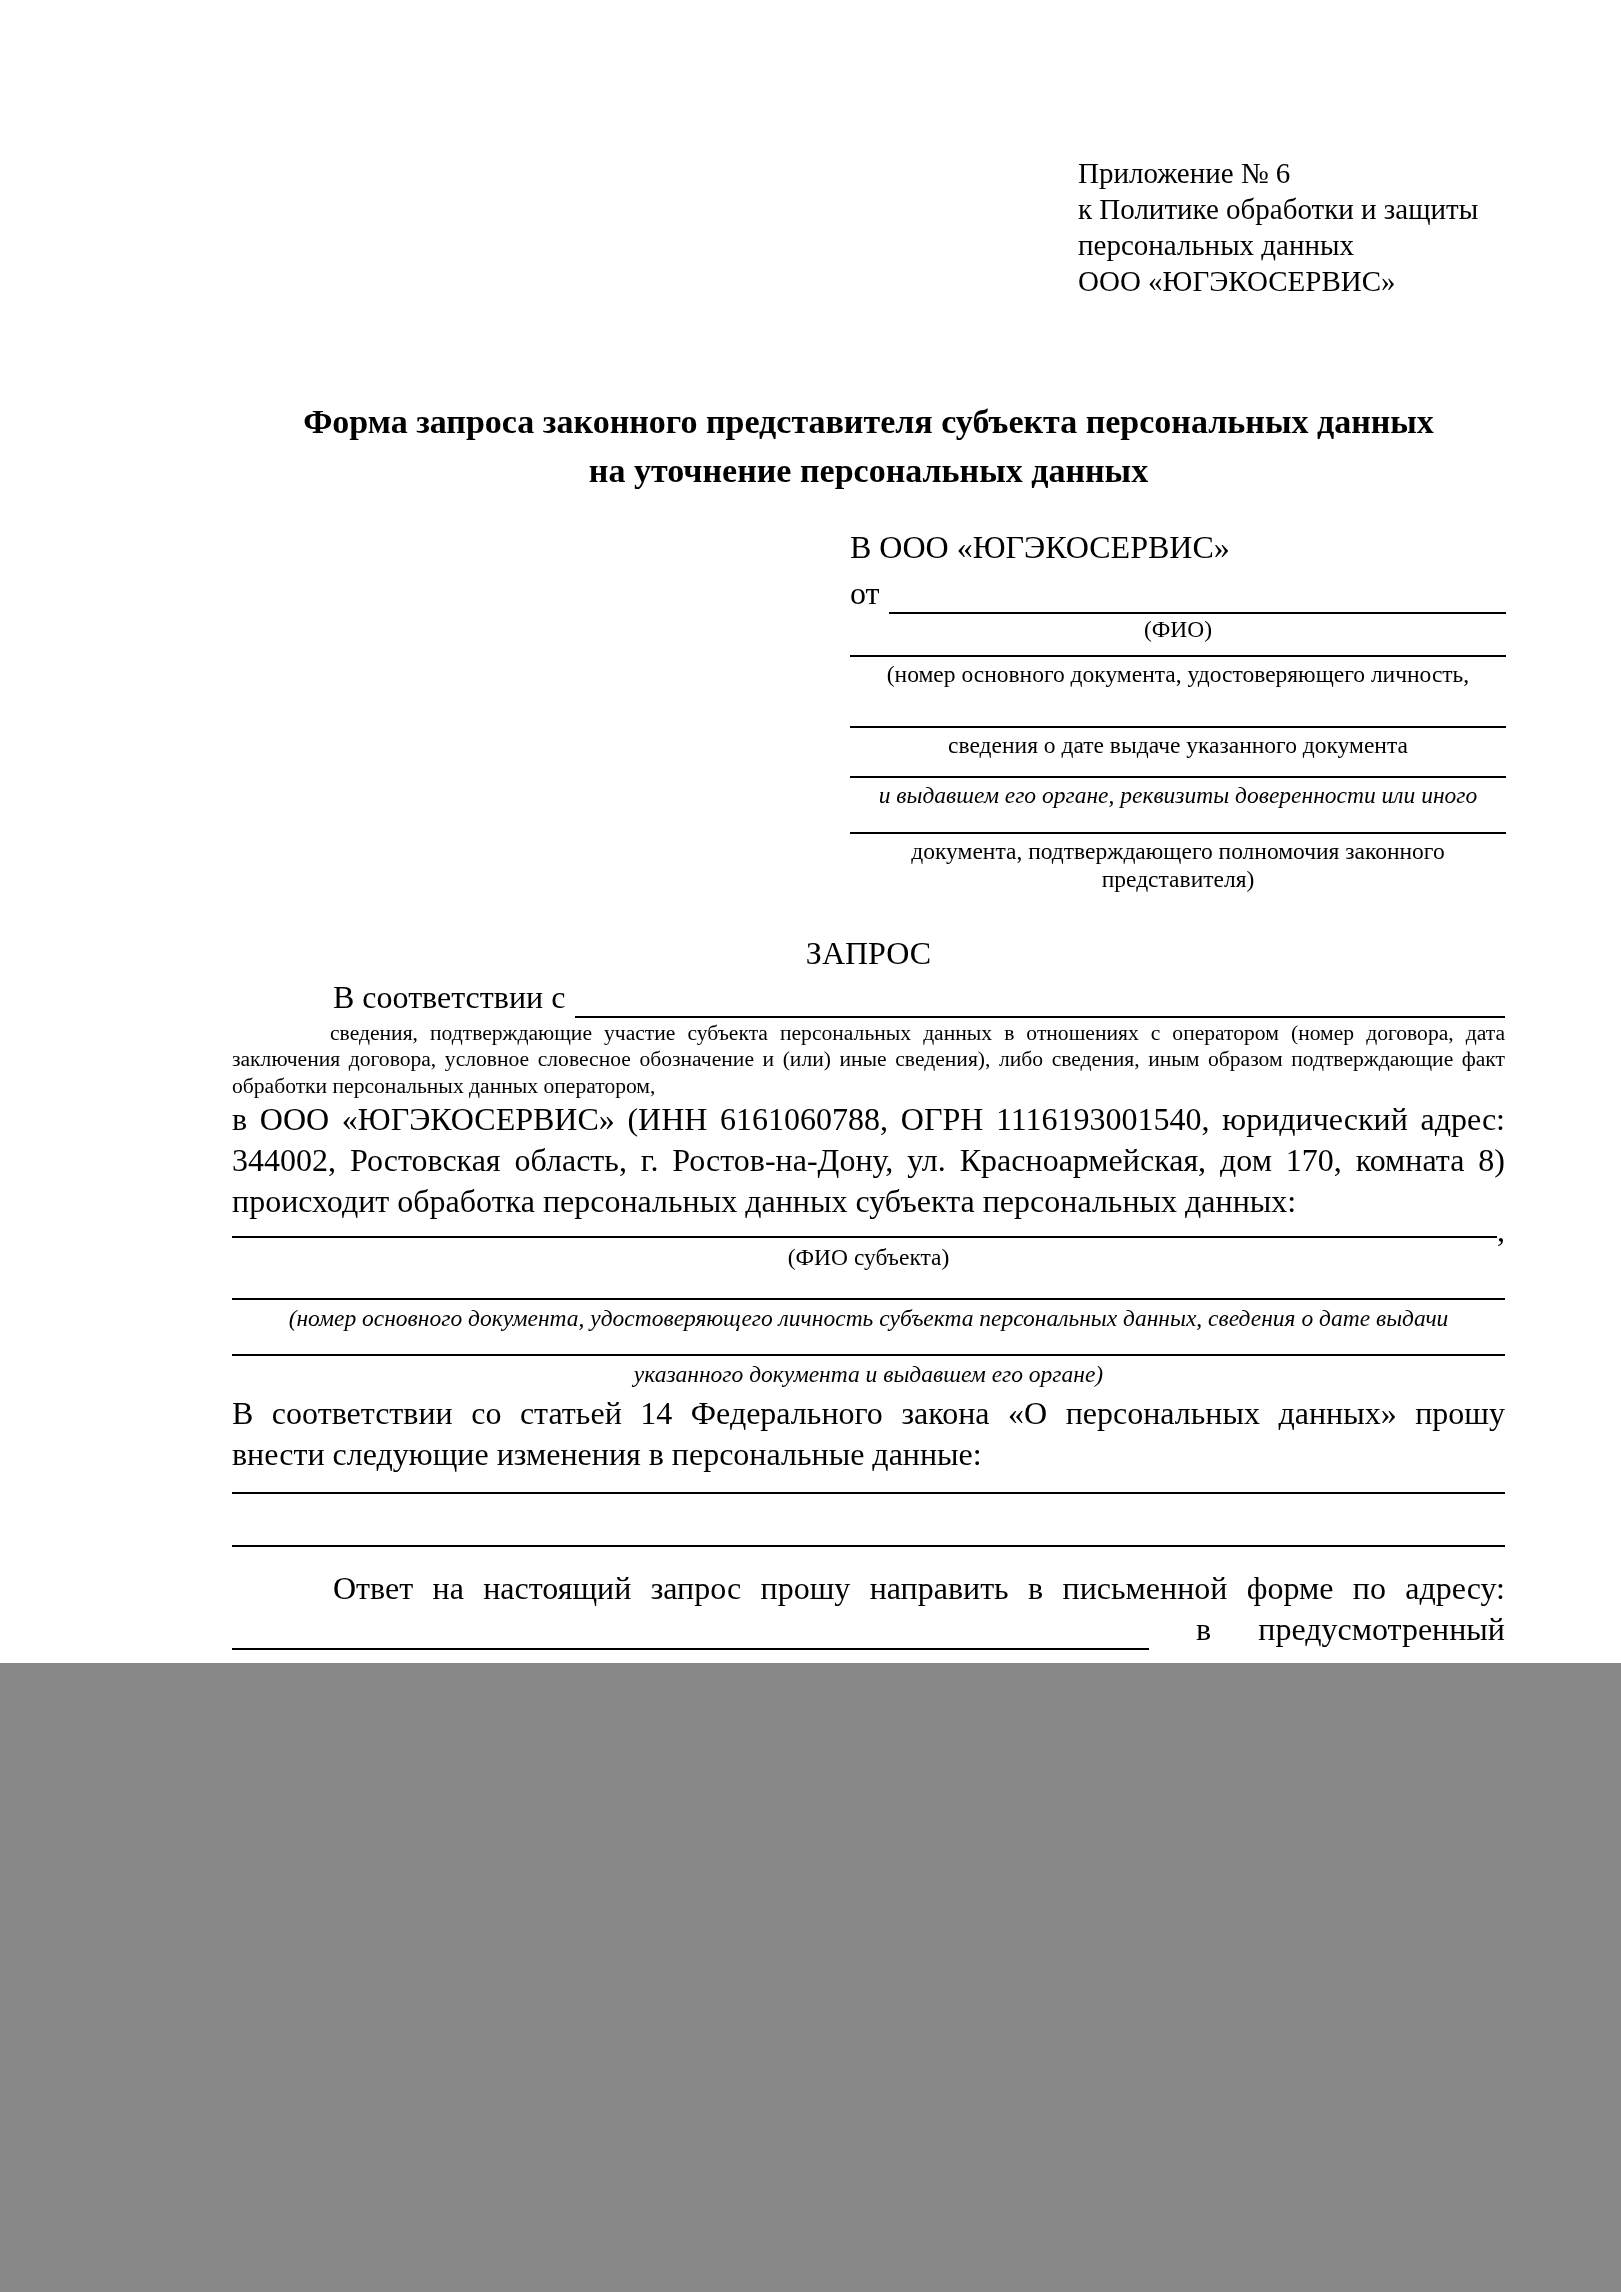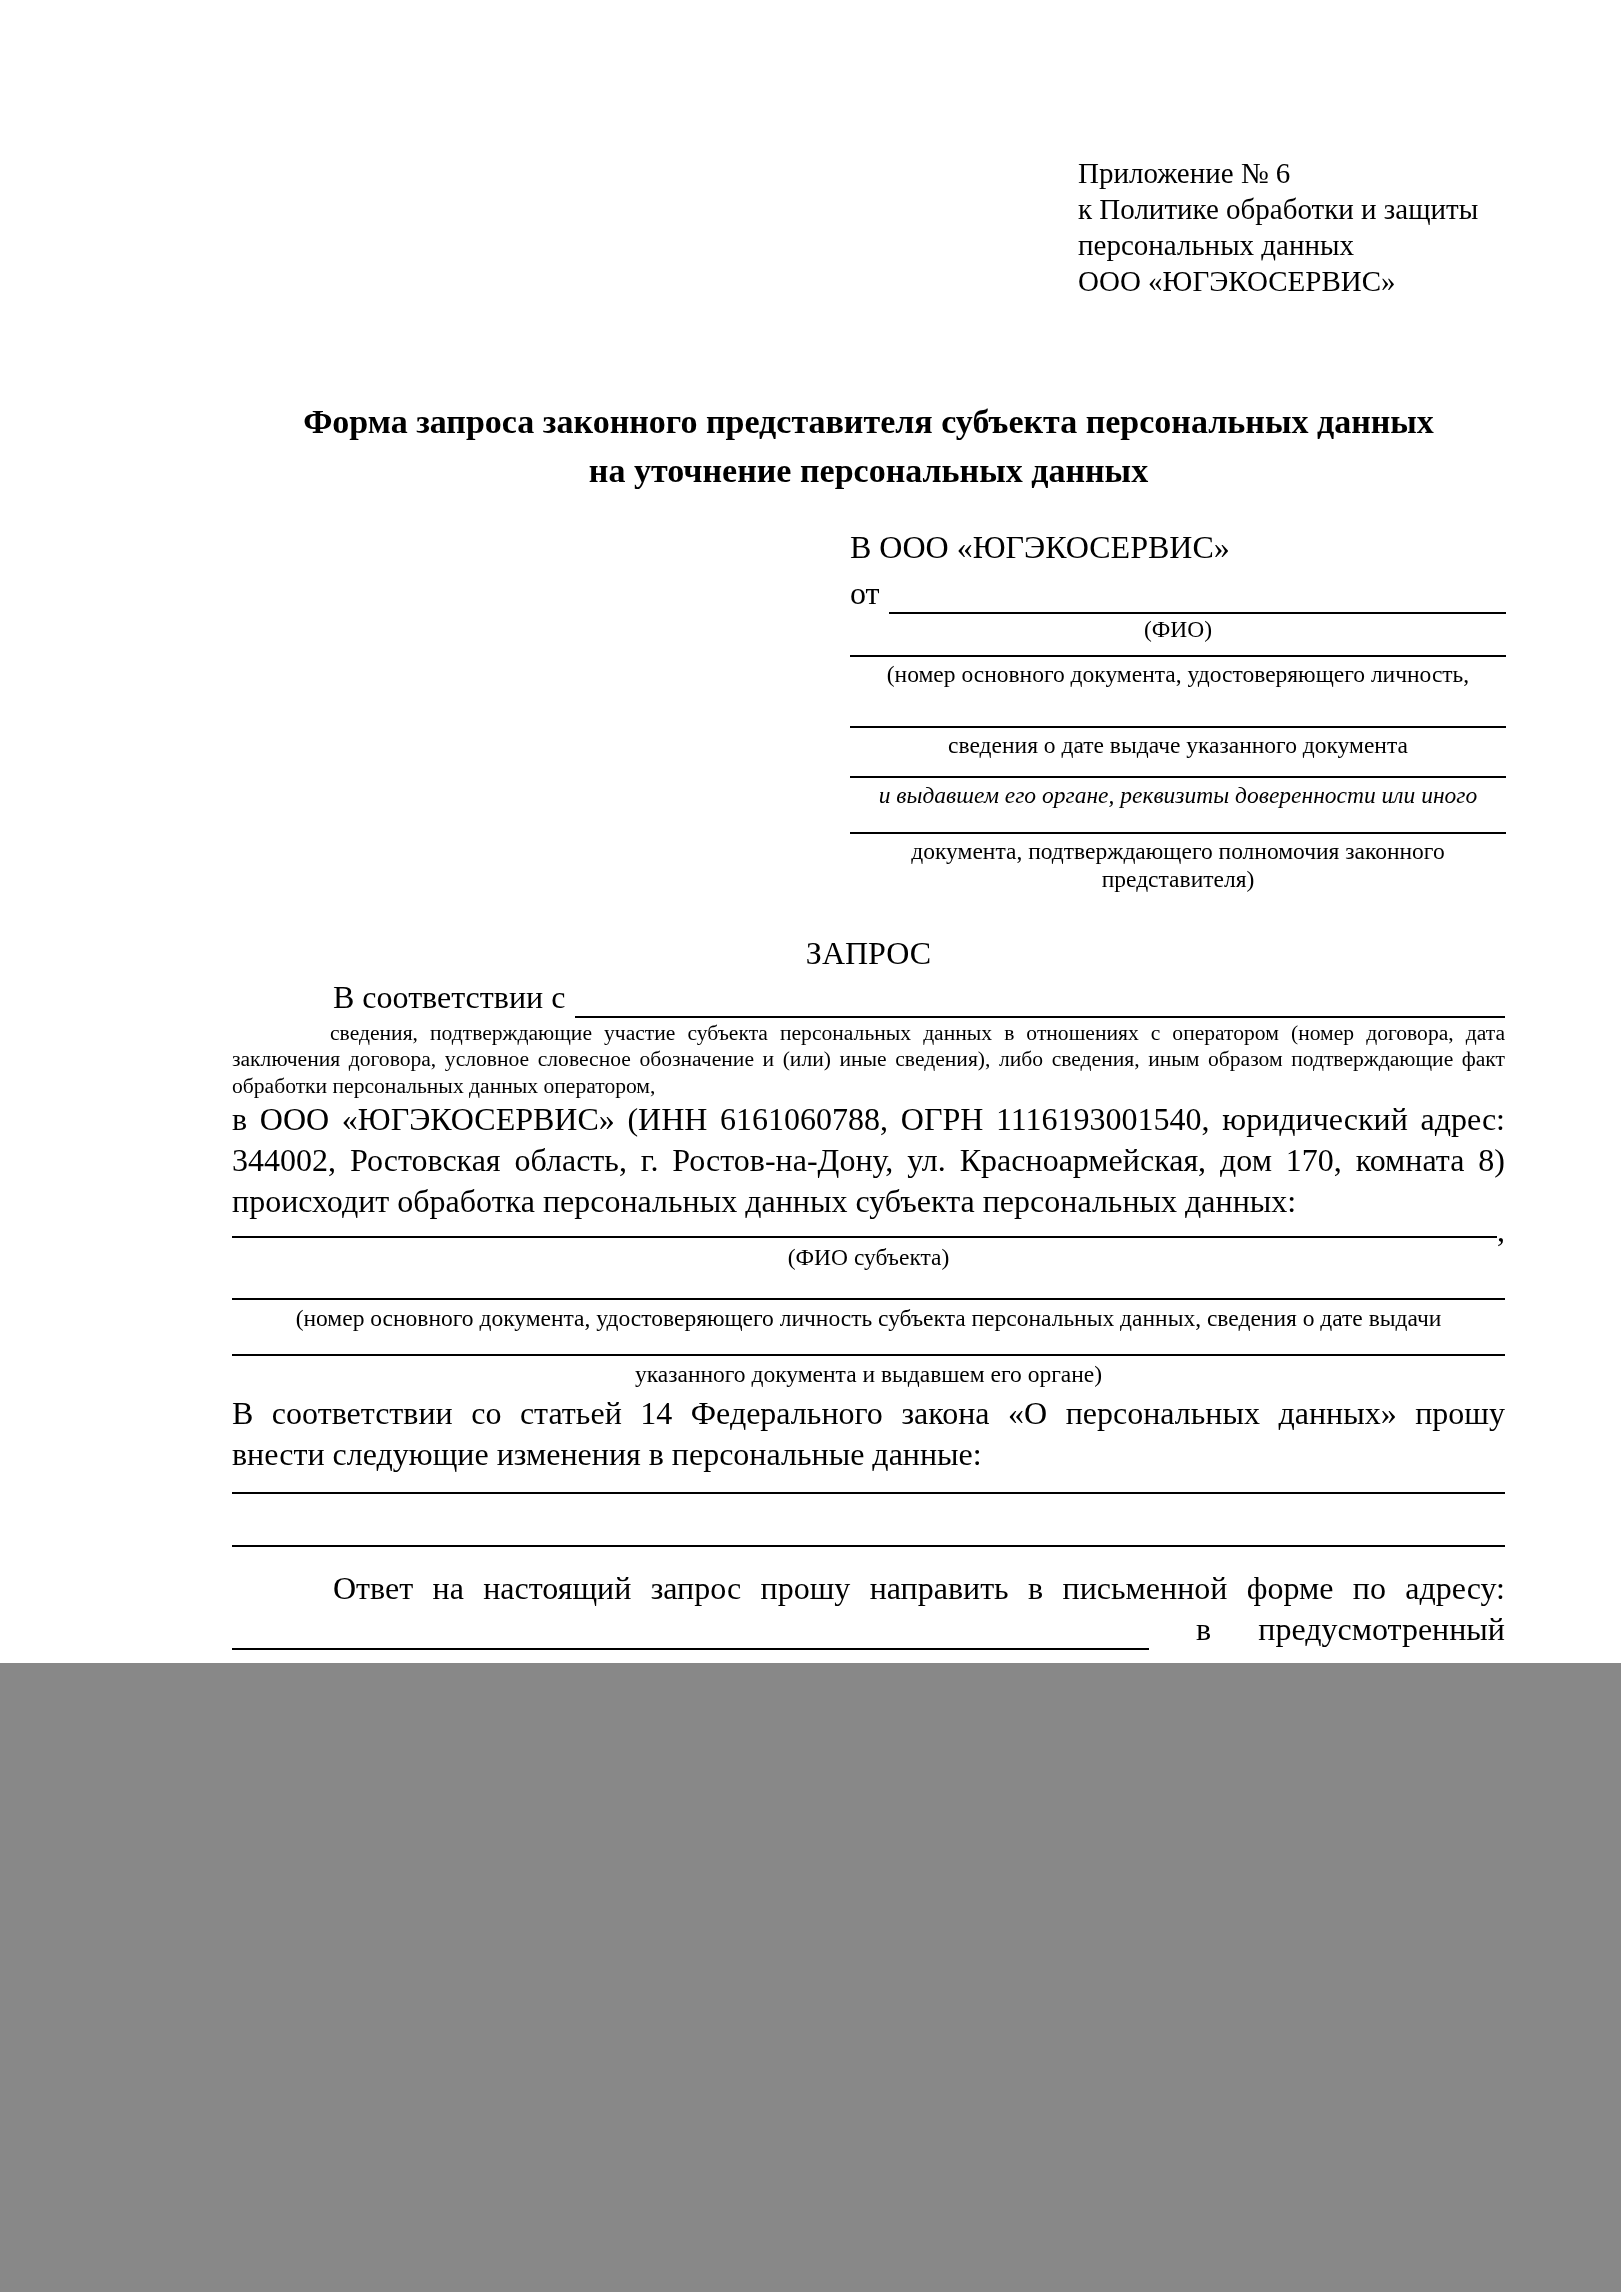--- a/index.html
+++ b/index.html
@@ -43,21 +43,21 @@
   .open-row .uline{flex:1;height:35px;margin-left:9.8px;}
   .footnote{font-size:21.6px;line-height:26.5px;text-align:justify;text-indent:98px;margin-top:2px;}
   .stretch{text-align:justify;text-align-last:justify;}
   .op-line{font-size:32px;line-height:41px;}
   .fio-row{display:flex;align-items:flex-end;margin-top:0;}
   .fio-row .uline{flex:1;height:13.7px;}
   .fio-row .comma{font-size:32px;line-height:13.7px;}
   .req-cap-fio{margin-top:5.9px;}
   .req-ul1{height:0;margin-top:26.5px;}
   .req-ul2{height:0;margin-top:21.6px;}
-  .req-cap{margin-top:4.9px;}
+  .req-cap{margin-top:4.9px;font-style:italic;}
   .law{margin-top:4.9px;}
   .blank1{height:0;margin-top:16.7px;}
   .blank2{height:0;margin-top:51px;}
   .reply1{margin-top:21.6px;text-indent:101px;}
   .reply-row{display:flex;align-items:flex-end;height:41px;}
   .reply-row .uline{width:72%;height:35px;}
   .reply-row .w{font-size:32px;line-height:41px;}
   .reply-row{justify-content:space-between;}
   .reply3{font-size:32px;line-height:41px;}
 

